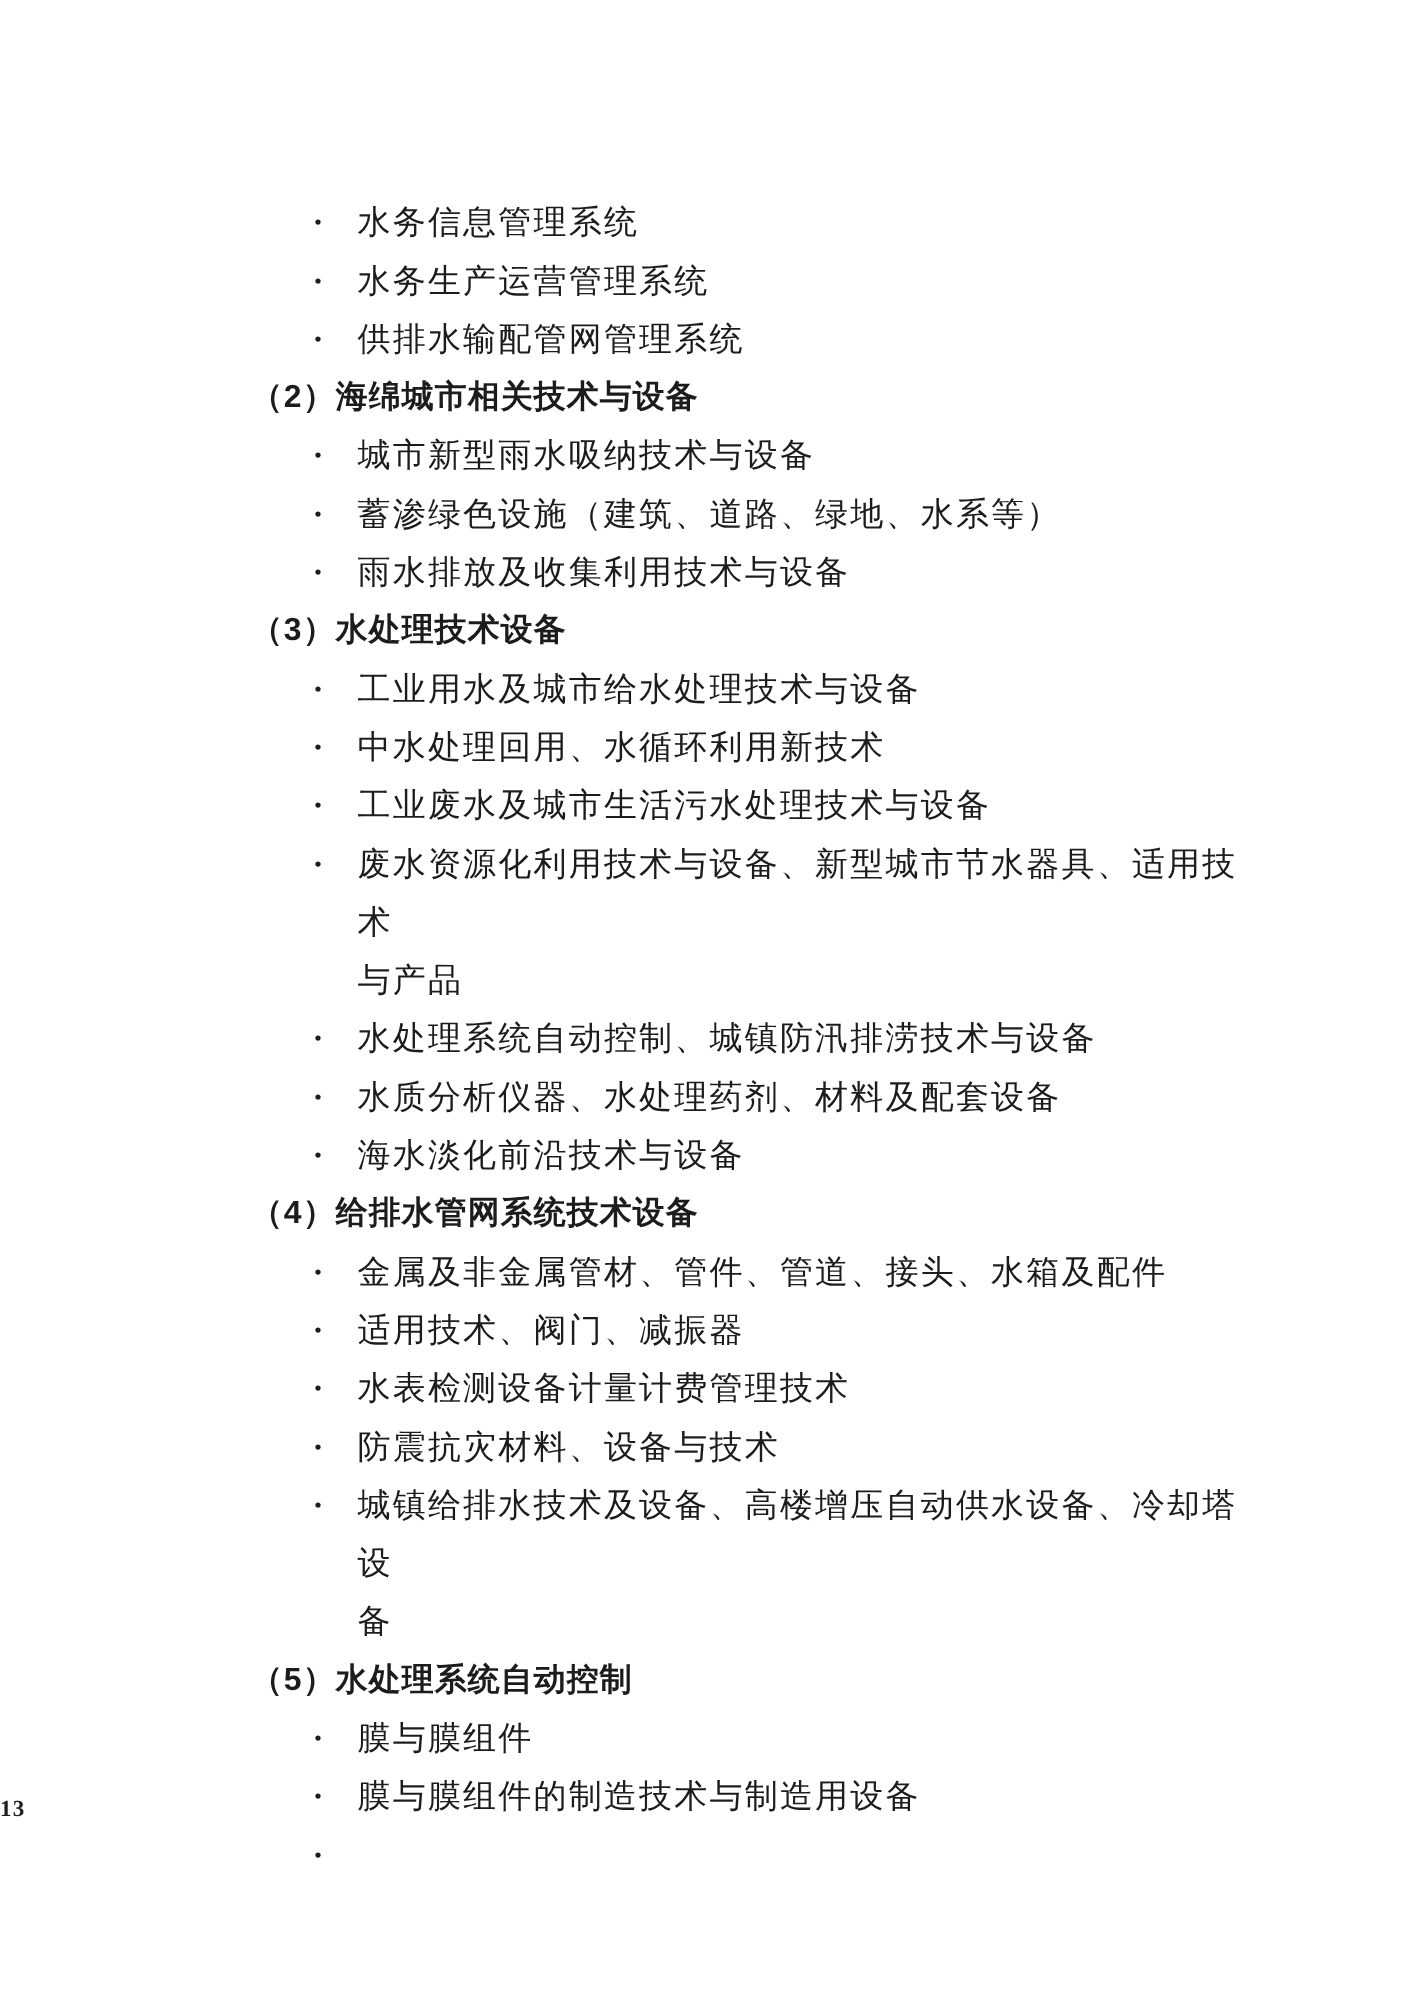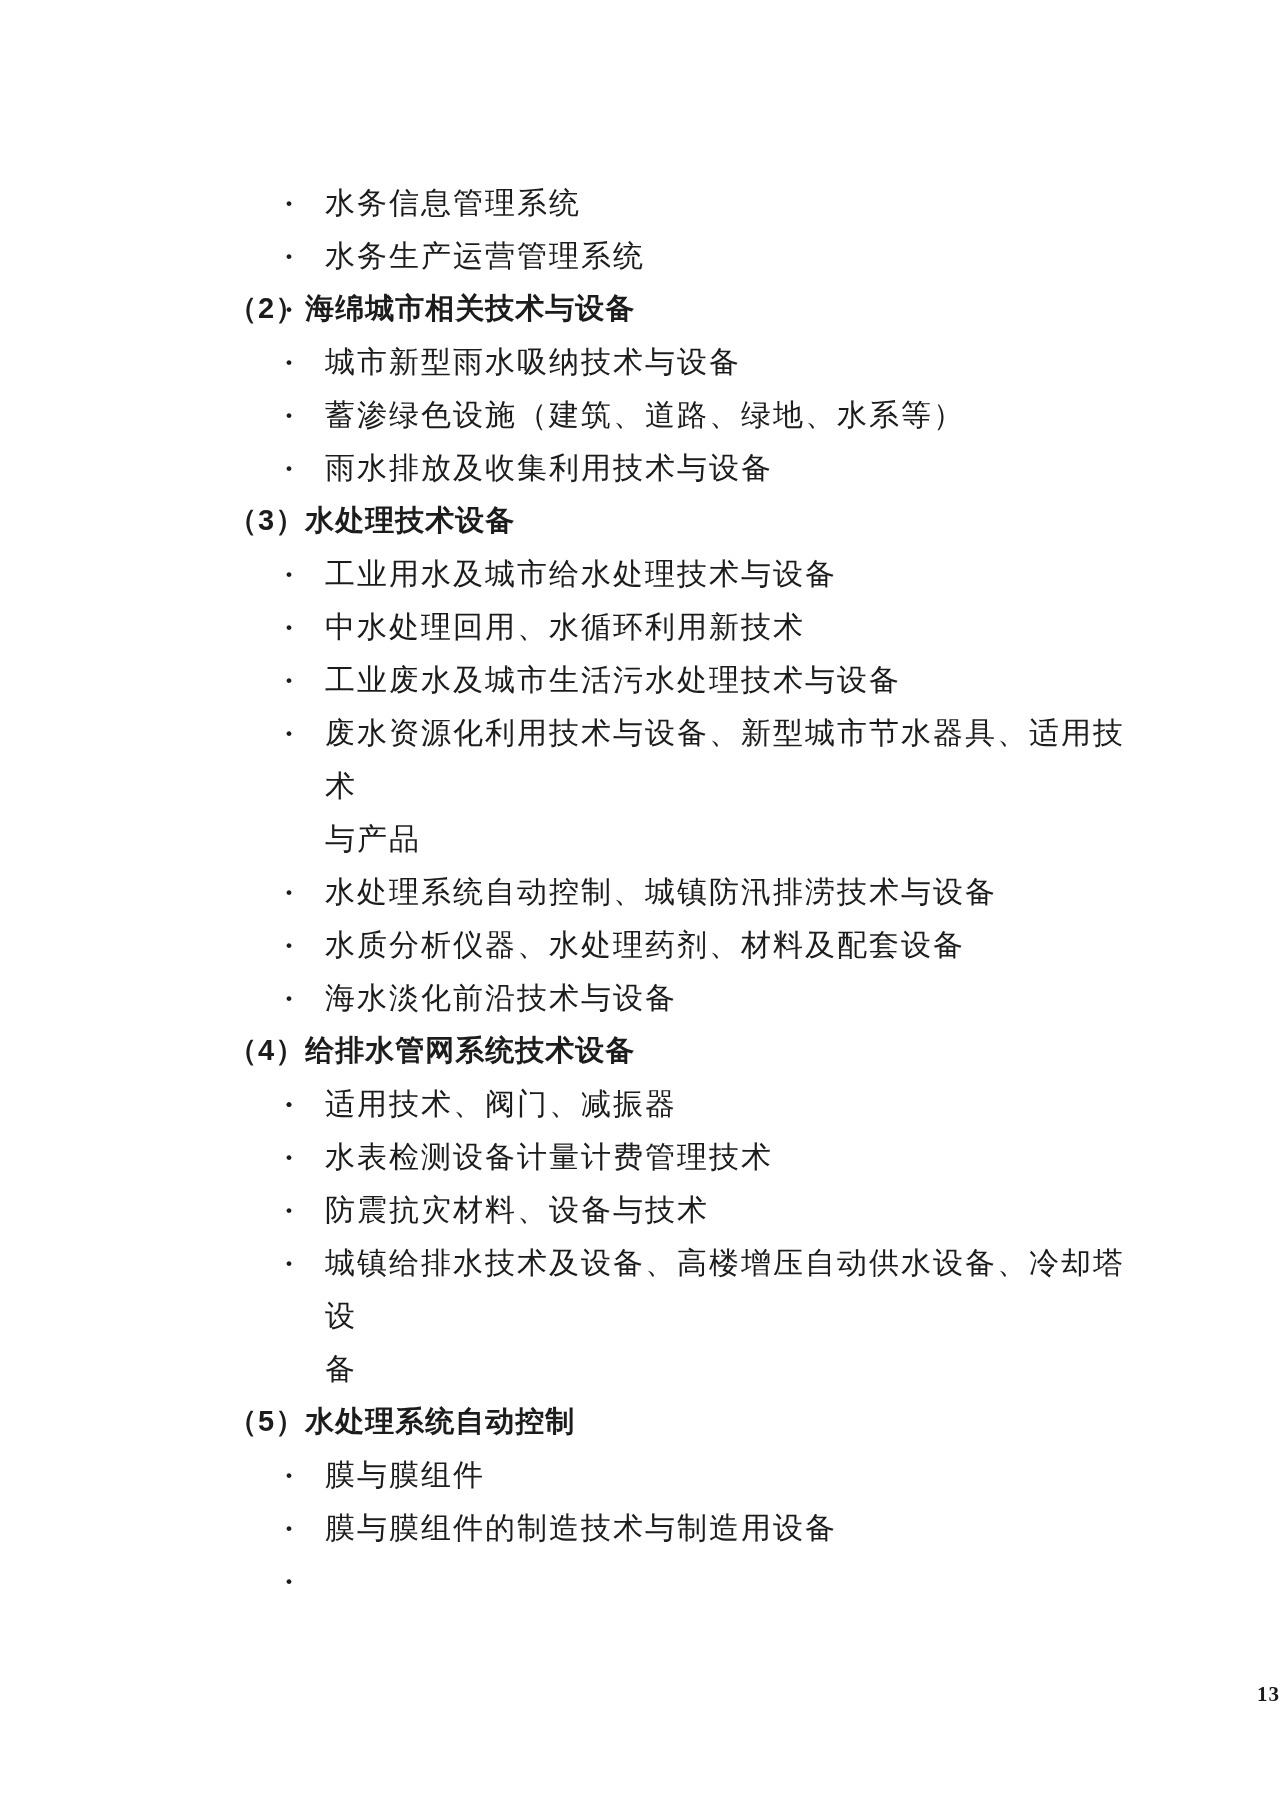--- a/index.html
+++ b/index.html
@@ -50,55 +50,55 @@
     line-height: 53px;
     font-weight: 700;
   }
   .bullet-text {
     white-space: pre-line;
     letter-spacing: 2px;
     margin-top: 40px;
   }
   .page-footer {
     position: absolute;
-    top: 1682px;
+    top: 1632px;
     left: 0;
     width: 100%;
-    text-align: right;
+    text-align: left;
   }
   .page-number {
     font-size: 21px;
     font-weight: 700;
     letter-spacing: 1px;
     font-family: "Liberation Serif", "DejaVu Serif", serif;
   }
 </style>
 </head>
 <body>
 
 <div class="page">
   <div class="content" id="content-root">
       <div class="bullet-row"><span class="dot">·</span><span class="bullet-text">水务信息管理系统</span></div>
       <div class="bullet-row"><span class="dot">·</span><span class="bullet-text">水务生产运营管理系统</span></div>
-      <div class="bullet-row"><span class="dot">·</span></div>
+      <div class="bullet-row"><span class="dot">·</span><span class="bullet-text">供排水输配管网管理系统</span></div>
       <div class="heading"><span class="heading-label">（2）</span><span class="heading-title">海绵城市相关技术与设备</span></div>
       <div class="bullet-row"><span class="dot">·</span><span class="bullet-text">城市新型雨水吸纳技术与设备</span></div>
       <div class="bullet-row"><span class="dot">·</span><span class="bullet-text">蓄渗绿色设施（建筑、道路、绿地、水系等）</span></div>
       <div class="bullet-row"><span class="dot">·</span><span class="bullet-text">雨水排放及收集利用技术与设备</span></div>
       <div class="heading"><span class="heading-label">（3）</span><span class="heading-title">水处理技术设备</span></div>
       <div class="bullet-row"><span class="dot">·</span><span class="bullet-text">工业用水及城市给水处理技术与设备</span></div>
       <div class="bullet-row"><span class="dot">·</span><span class="bullet-text">中水处理回用、水循环利用新技术</span></div>
       <div class="bullet-row"><span class="dot">·</span><span class="bullet-text">工业废水及城市生活污水处理技术与设备</span></div>
       <div class="bullet-row"><span class="dot">·</span><span class="bullet-text">废水资源化利用技术与设备、新型城市节水器具、适用技术
 与产品</span></div>
       <div class="bullet-row"><span class="dot">·</span><span class="bullet-text">水处理系统自动控制、城镇防汛排涝技术与设备</span></div>
       <div class="bullet-row"><span class="dot">·</span><span class="bullet-text">水质分析仪器、水处理药剂、材料及配套设备</span></div>
       <div class="bullet-row"><span class="dot">·</span><span class="bullet-text">海水淡化前沿技术与设备</span></div>
       <div class="heading"><span class="heading-label">（4）</span><span class="heading-title">给排水管网系统技术设备</span></div>
-      <div class="bullet-row"><span class="dot">·</span></div>
+      <div class="bullet-row"><span class="dot">·</span><span class="bullet-text">金属及非金属管材、管件、管道、接头、水箱及配件</span></div>
       <div class="bullet-row"><span class="dot">·</span><span class="bullet-text">适用技术、阀门、减振器</span></div>
       <div class="bullet-row"><span class="dot">·</span><span class="bullet-text">水表检测设备计量计费管理技术</span></div>
       <div class="bullet-row"><span class="dot">·</span><span class="bullet-text">防震抗灾材料、设备与技术</span></div>
       <div class="bullet-row"><span class="dot">·</span><span class="bullet-text">城镇给排水技术及设备、高楼增压自动供水设备、冷却塔设
 备</span></div>
       <div class="heading"><span class="heading-label">（5）</span><span class="heading-title">水处理系统自动控制</span></div>
       <div class="bullet-row"><span class="dot">·</span><span class="bullet-text">膜与膜组件</span></div>
       <div class="bullet-row"><span class="dot">·</span><span class="bullet-text">膜与膜组件的制造技术与制造用设备</span></div>
       <div class="bullet-row"><span class="dot">·</span></div>
     </div>

